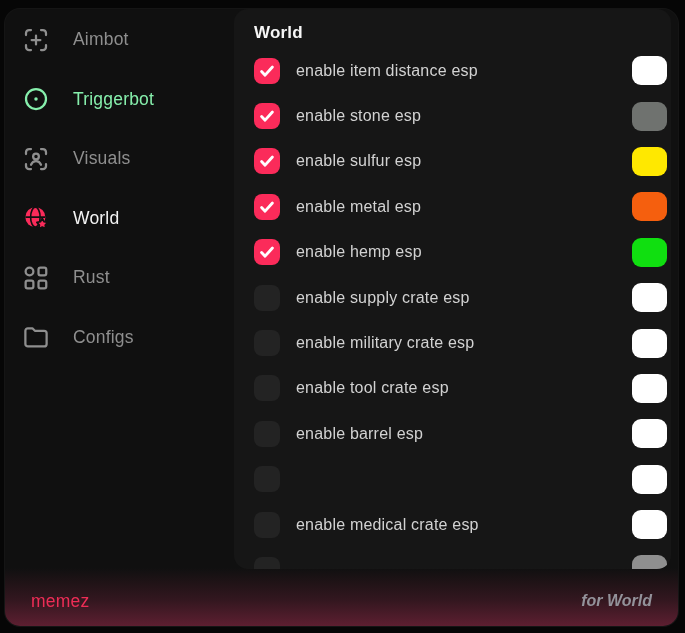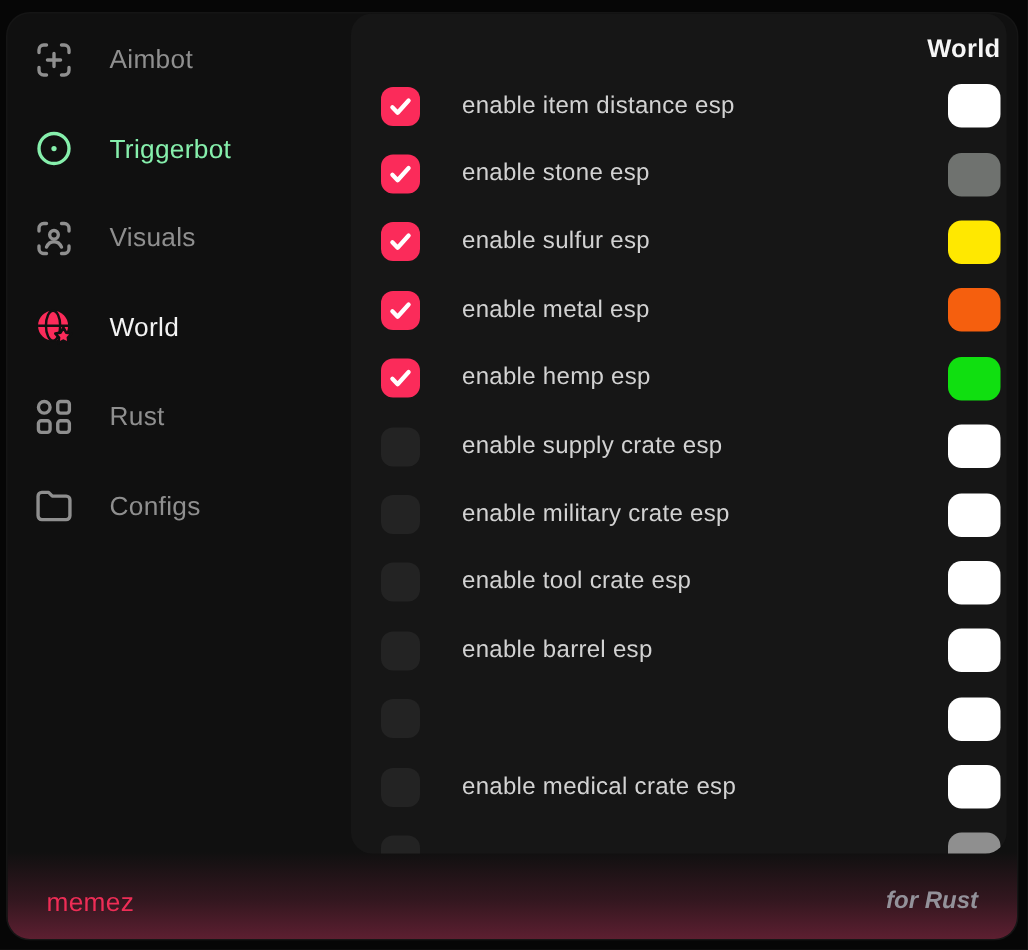--- a/index.html
+++ b/index.html
@@ -7,42 +7,41 @@
     width:685px;height:633px;position:relative;overflow:hidden;
     background:#060606;
     font-family:"Liberation Sans", sans-serif;
     -webkit-font-smoothing:antialiased;
   }
   .window{
     position:absolute;left:4px;top:8px;width:675px;height:619px;
     background:#101010;border-radius:16px;overflow:hidden;
     border:1px solid rgba(255,255,255,0.025);
     box-sizing:border-box;
-    text-align:right;
   }
   
   .sidebar{position:absolute;left:0;top:0;width:229px;height:100%;padding-top:1px;}
   .side-item{
     display:flex;align-items:center;height:59.5px;padding-left:16px;gap:22px;
     color:#8f8f8f;cursor:pointer;user-select:none;
   }
   .side-icon{width:30px;height:30px;flex:0 0 30px;display:block;}
   .side-icon svg{width:100%;height:100%;display:block;}
   .side-label{font-size:17.5px;font-weight:500;letter-spacing:.2px;line-height:1;}
   .side-item.dimmed{color:#86efac;}
   .side-item.active{color:#f3f3f3;}
   .side-item.active .side-icon{color:var(--accent,#fb2b5a);}
   
   .panel{
     position:absolute;left:229px;top:0;width:437px;height:560px;
     background:#161616;border-radius:14px;
     padding:13px 4px 0 20px;box-sizing:border-box;overflow:hidden;
   }
   .panel-title{margin:0 0 4px;font-size:17px;font-weight:600;color:#f6f6f6;line-height:22px;letter-spacing:.2px;}
-  .row{display:flex;align-items:center;height:45.4px;gap:28px;}
+  .row{display:flex;align-items:center;height:45.4px;gap:16px;}
   .checkbox{
     width:26px;height:26px;border-radius:8px;background:#232323;
     flex:0 0 26px;cursor:pointer;
   }
   .checkbox.checked{background:var(--accent,#fb2b5a);}
   .checkbox svg{width:100%;height:100%;display:block;padding:3px;box-sizing:border-box;}
   .row-label{font-size:16px;color:#d2d2d2;letter-spacing:.2px;line-height:1;}
   .swatch{
     margin-left:auto;width:35px;height:29px;border-radius:9px;cursor:pointer;
     flex:0 0 35px;
@@ -212,16 +211,16 @@
         <div class="row">
     <span class="checkbox"></span>
     <span class="row-label"></span>
     <span class="swatch" style="background: rgb(143, 143, 143);"></span>
   </div>
       </div>
   </section>
 
   <footer class="footer">
     <span class="brand">memez</span>
-    <span class="tagline">for Rust</span>
+    <span class="tagline">for World</span>
   </footer>
 
 </div>
 
 </body></html>

